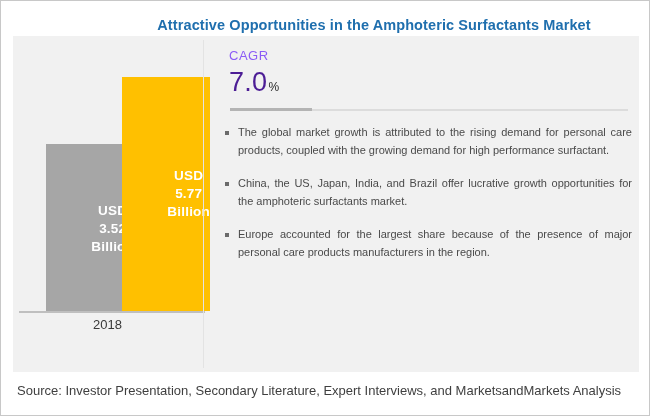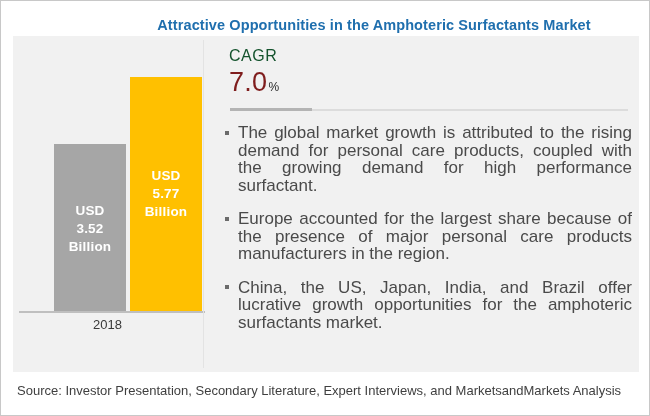--- a/index.html
+++ b/index.html
@@ -69,27 +69,26 @@
     position: absolute;
     left: 4px;
     top: 10px;
     width: 186px;
     height: 265px;
   }
 
   .bar {
     position: absolute;
     bottom: 0;
-    width: 72px;
+    width: 88px;
     display: flex;
     flex-direction: column;
-    align-items: center;
+    align-items: flex-end;
     justify-content: center;
     box-sizing: border-box;
-    margin-left: 8px;
   }
   #bar-2018 {
     left: 29px;
     height: 186px;
     background: #a6a6a6;
   }
   #bar-2023 {
     left: 105px;
     height: 235px;
     background: #ffc000;
@@ -150,33 +149,33 @@
     height: 336px;
   }
 
   #cagr-block {
     position: absolute;
     left: 25px;
     top: 10px;
     width: 200px;
   }
   #cagr-label {
-    font-size: 16px;
-    color: #14532d;
+    font-size: 13px;
+    color: #8b5cf6;
     letter-spacing: 0.5px;
     line-height: 20px;
   }
   #cagr-value-row {
     display: flex;
     align-items: baseline;
     margin-top: 1px;
   }
   #cagr-value {
     font-size: 27px;
-    color: #7f1d1d;
+    color: #4c1d95;
     line-height: 30px;
     letter-spacing: 0.3px;
   }
   #cagr-unit {
     font-size: 12px;
     color: #2b2b2b;
     margin-left: 1px;
   }
 
   #rule-wrap {
@@ -206,21 +205,21 @@
   #bullets {
     position: absolute;
     left: 20px;
     top: 88px;
     width: 408px;
   }
   .bullet-item {
     position: relative;
     padding-left: 14px;
     margin-bottom: 16px;
-    font-size: 17px;
+    font-size: 11px;
     line-height: 17.5px;
     color: #4a4a4a;
     text-align: justify;
   }
   .bullet-item:last-child { margin-bottom: 0; }
   .bullet-marker {
     position: absolute;
     left: 1px;
     top: 6.5px;
     width: 4px;
@@ -295,25 +294,25 @@
         <div id="rule-dark"></div>
       </div>
 
       <div id="bullets">
         <div class="bullet-item">
           <span class="bullet-marker"></span>
           <span>The global market growth is attributed to the rising demand for personal care products, coupled with the growing demand for high performance surfactant.</span>
         </div>
         <div class="bullet-item">
           <span class="bullet-marker"></span>
-          <span>Europe accounted for the largest share because of the presence of major personal care products manufacturers in the region.</span>
+          <span>China, the US, Japan, India, and Brazil offer lucrative growth opportunities for the amphoteric surfactants market.</span>
         </div>
         <div class="bullet-item">
           <span class="bullet-marker"></span>
-          <span>China, the US, Japan, India, and Brazil offer lucrative growth opportunities for the amphoteric surfactants market.</span>
+          <span>Europe accounted for the largest share because of the presence of major personal care products manufacturers in the region.</span>
         </div>
       </div>
 
     </div>
   </div>
 
   <div id="source-line">Source: Investor Presentation, Secondary Literature, Expert Interviews, and MarketsandMarkets Analysis</div>
 
 </div>
 

